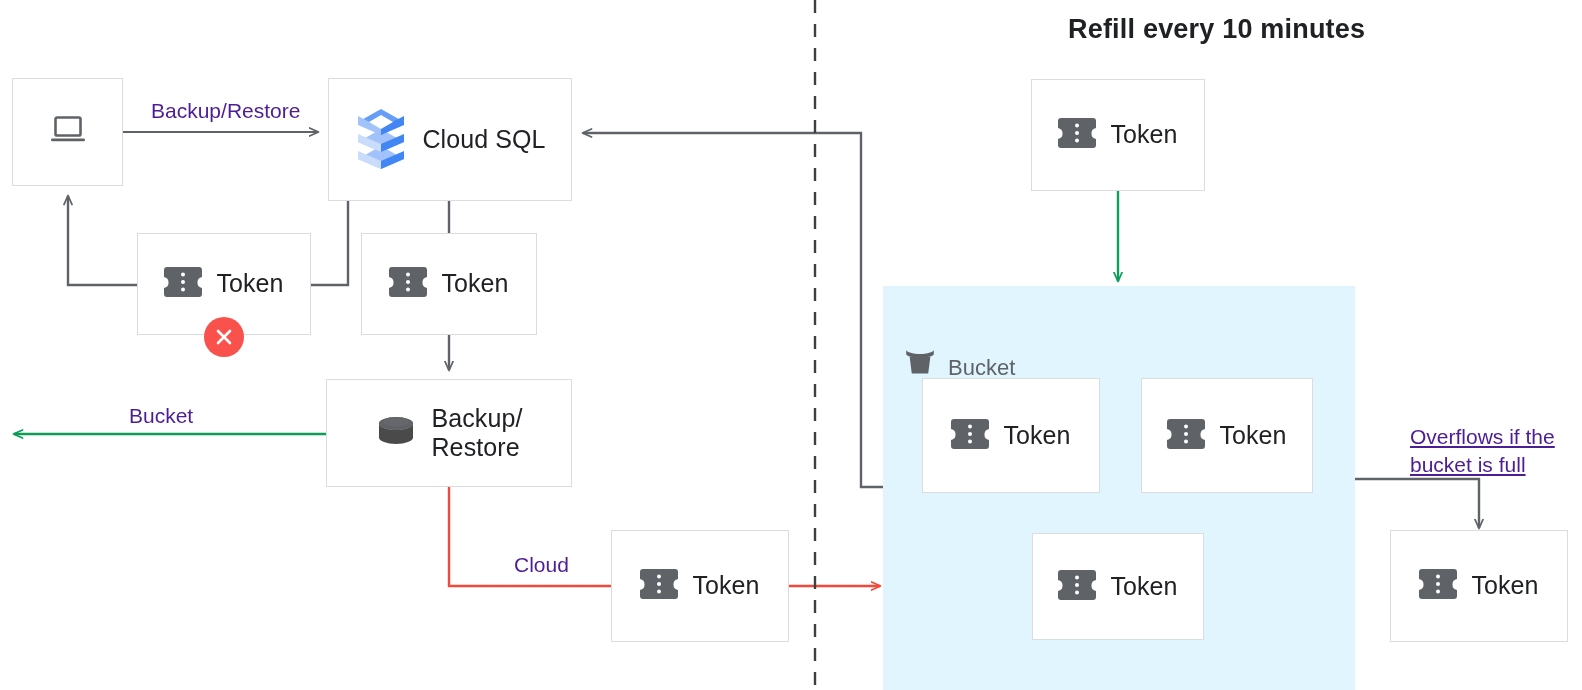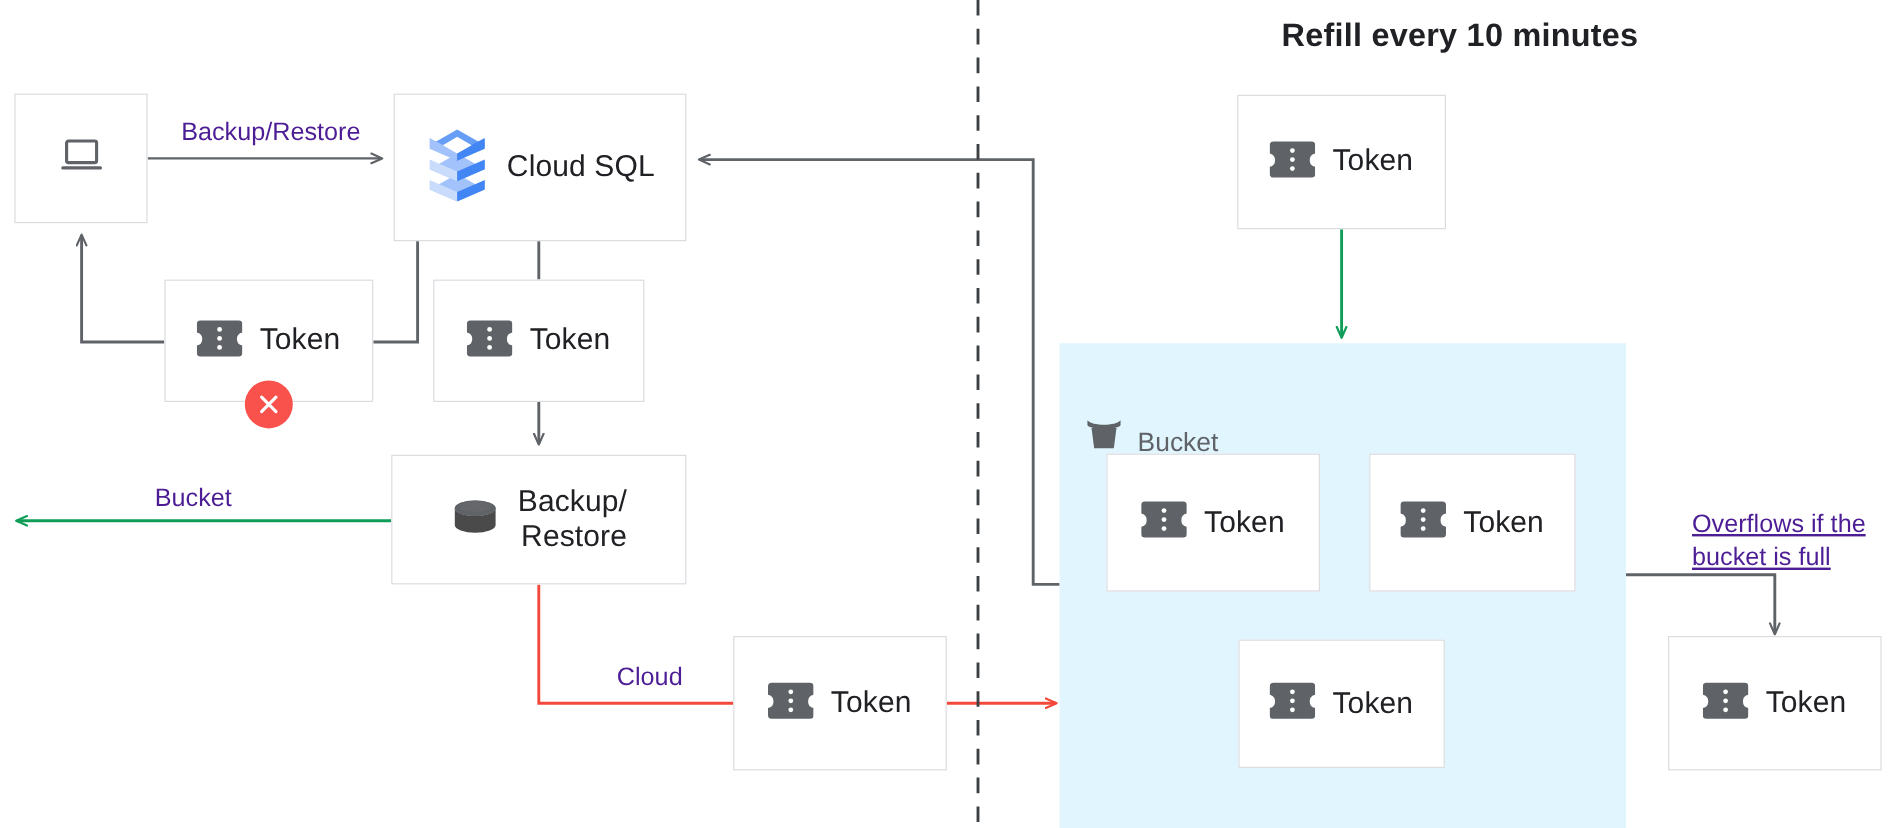--- a/index.html
+++ b/index.html
@@ -222,21 +222,21 @@
                    A3,3 0 0 1 0,28 V22 A5.6,5.6 0 0 0 0,11 V4 A3,3 0 0 1 3,1 Z" fill="#5f6368"></path>
           <circle cx="19" cy="8.5" r="2" fill="#ffffff"></circle>
           <circle cx="19" cy="16" r="2" fill="#ffffff"></circle>
           <circle cx="19" cy="23.5" r="2" fill="#ffffff"></circle>
         </svg>
       </span>
       <span class="label">Token</span>
     </div>
   </div>
 
-  <div class="node" style="left:326px;top:379px;width:246px;height:108px;text-align:right;">
+  <div class="node" style="left:326px;top:379px;width:246px;height:108px;">
     <div class="inner">
       <span class="icon">
         <svg width="42" height="34" viewBox="0 0 42 34" aria-hidden="true">
           <ellipse cx="21" cy="9.5" rx="17" ry="6.4" fill="#5f6368"></ellipse>
           <path d="M4,9.5 V23.5 A17,6.4 0 0 0 38,23.5 V9.5 A17,6.4 0 0 1 4,9.5 Z" fill="#4a4a4a"></path>
           <ellipse cx="21" cy="9.5" rx="17" ry="6.4" fill="#5f6368"></ellipse>
           <ellipse cx="21" cy="8" rx="13" ry="4.4" fill="#6b6b6b" opacity="0.55"></ellipse>
         </svg>
       </span>
       <span class="label">Backup/

